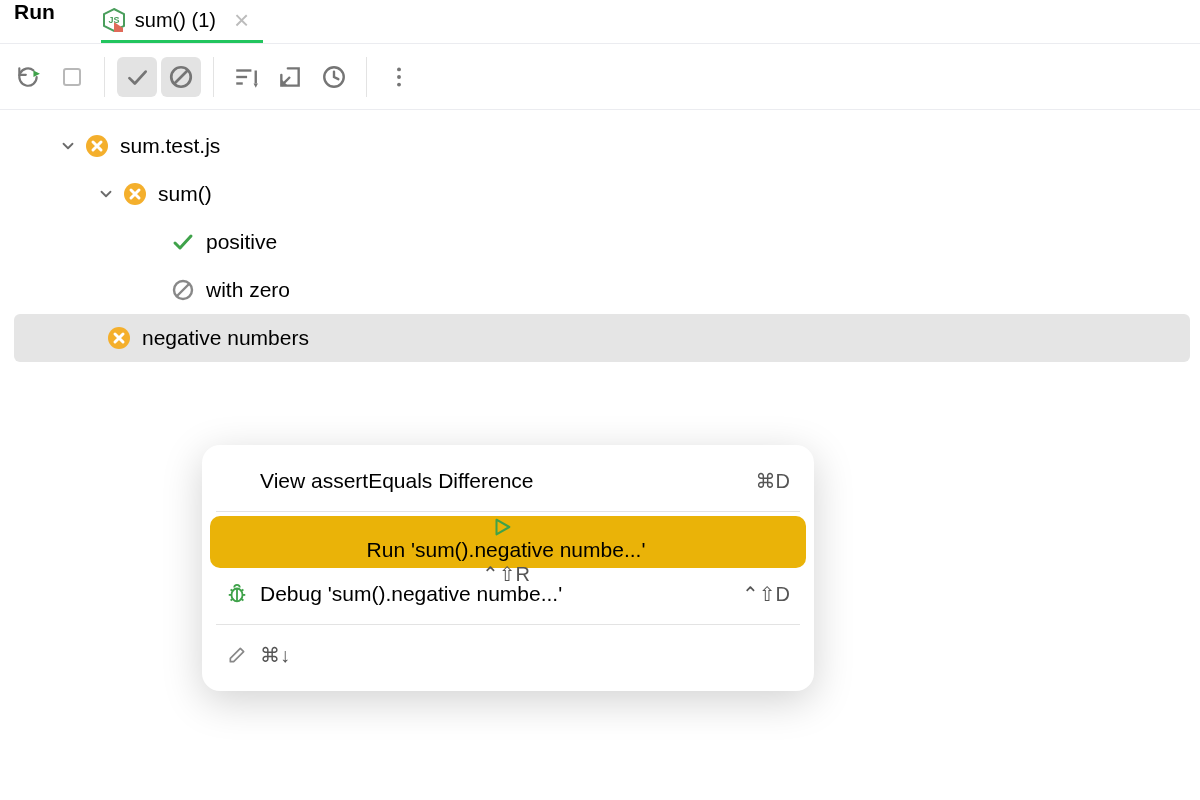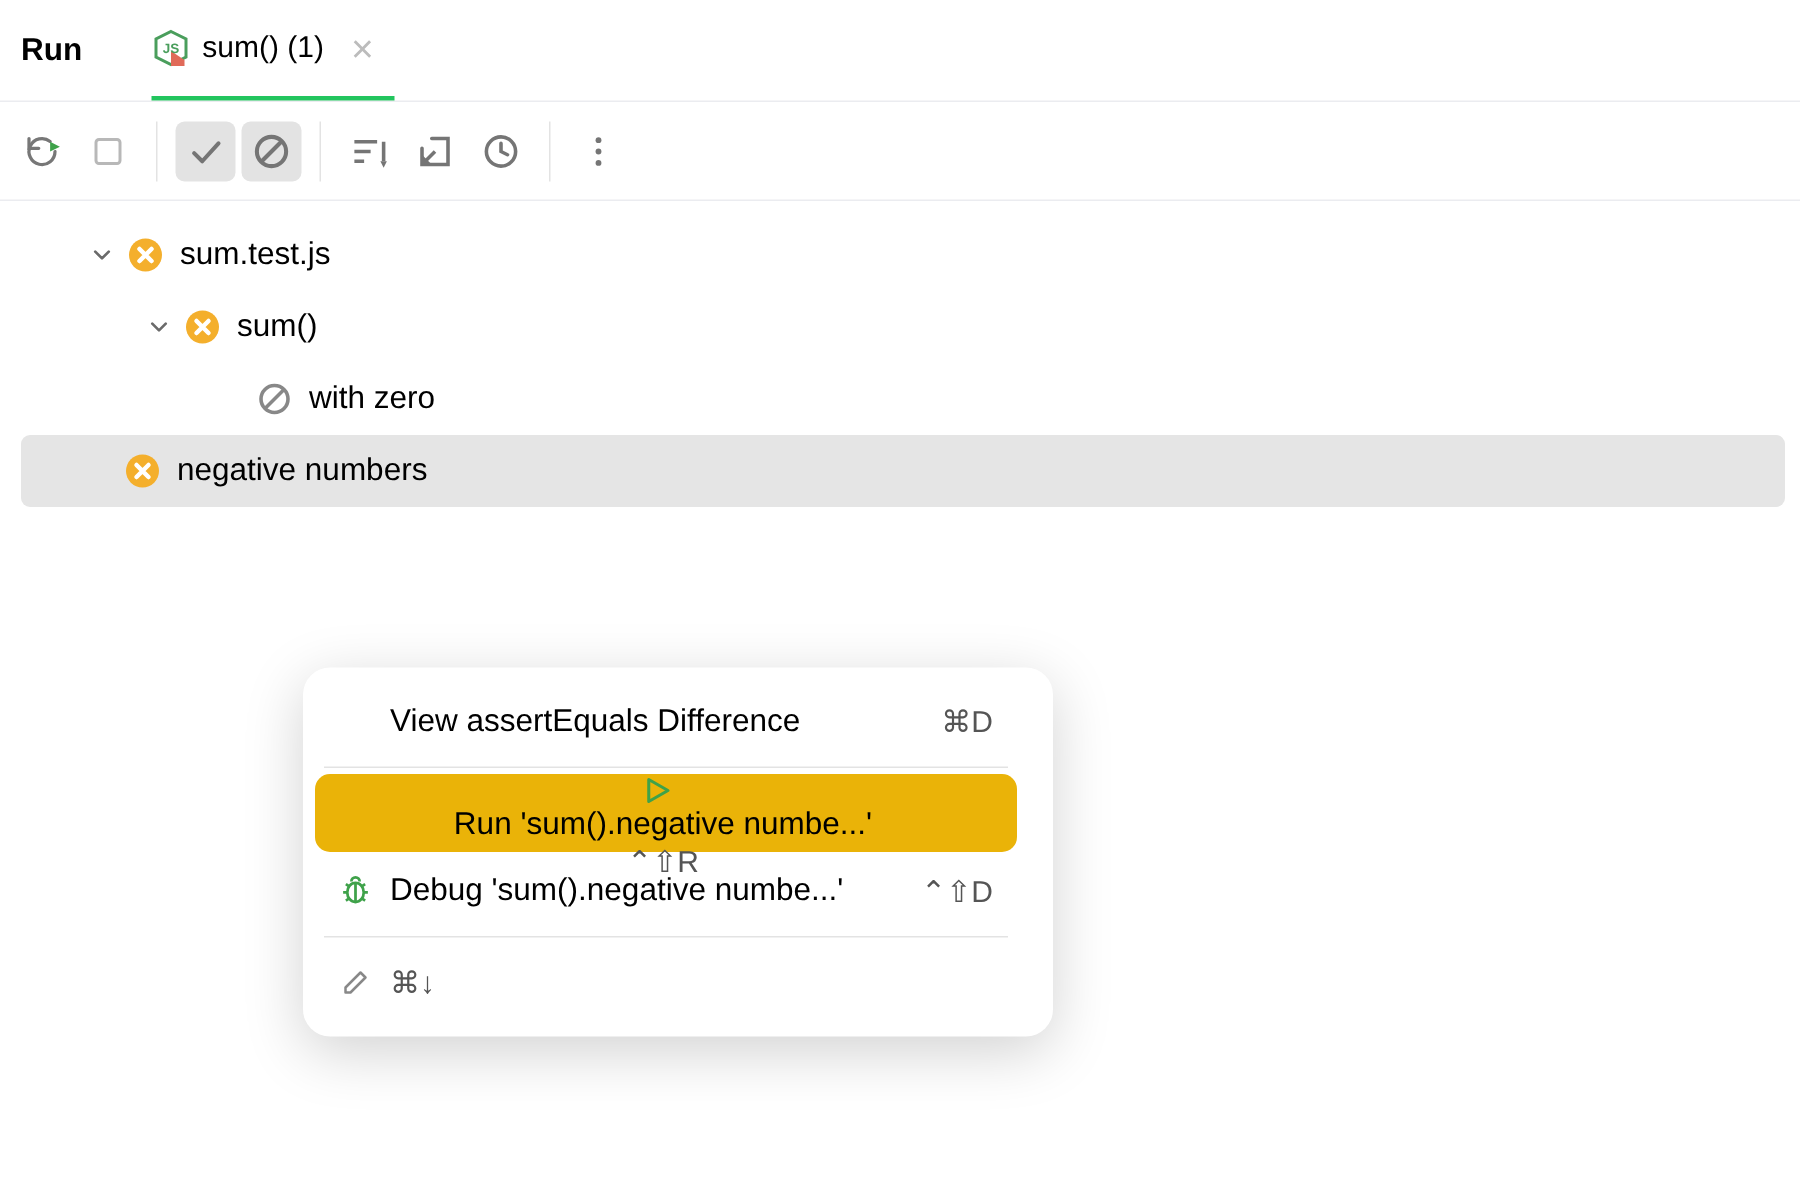--- a/index.html
+++ b/index.html
@@ -10,22 +10,21 @@
     background: #fff;
     width: 1200px;
     height: 800px;
     overflow: hidden;
     position: relative;
   }
 
   
   .tabbar {
     display: flex;
-    align-items: center;
-    height: 68px;
+    height: 44px;
     border-bottom: 1px solid #ebecf0;
     padding-left: 14px;
     gap: 46px;
   }
   .tabbar .run-label {
     font-weight: 700;
     font-size: 21px;
     color: #000;
   }
   .tab {
@@ -91,35 +90,35 @@
     font-size: 21px;
     color: #000;
     padding-left: 0;
     white-space: nowrap;
   }
   .row.selected { background: #e5e5e5; border-radius: 6px; margin: 0 10px 0 14px; }
   .ind0 { padding-left: 18px; }
   .ind1 { padding-left: 56px; }
   .ind2 { padding-left: 94px; }
   .ind3 { padding-left: 170px; }
-  .row.selected.ind3 { padding-left: 68px; }
+  .row.selected.ind3 { padding-left: 92px; }
   .chev { width: 24px; height:24px; display:inline-flex; align-items:center; justify-content:center; margin-right: 4px;}
   .stat { width: 26px; height:26px; display:inline-flex; align-items:center; justify-content:center; margin-right:10px; }
   .row .label { }
 
   
   .menu {
     position: absolute;
     left: 202px;
     top: 445px;
-    width: 500px;
+    width: 612px;
     background: #fff;
     border-radius: 18px;
     box-shadow: 0 10px 40px rgba(0,0,0,0.18);
-    padding: 10px 16px 10px 0;
+    padding: 10px 0 10px 0;
   }
   .menu .item {
     display: flex;
     align-items: center;
     height: 52px;
     padding: 0 16px 0 12px;
     margin: 0 8px;
     border-radius: 10px;
     font-size: 21px;
     cursor: pointer;
@@ -234,20 +233,28 @@
     </span>
     <span class="stat">
       <svg width="24" height="24" viewBox="0 0 24 24">
           <circle cx="12" cy="12" r="11" fill="#f4af2c"></circle>
           <path d="M8 8 L16 16 M16 8 L8 16" stroke="#fff" stroke-width="3" stroke-linecap="round"></path>
         </svg>
     </span>
     <span class="label">sum()</span>
   </div>
 
+  <div class="row ind3">
+    <span class="stat">
+      <svg width="24" height="24" viewBox="0 0 24 24">
+          <path d="M4 13 L9 18 L20 6" fill="none" stroke="#3fa24a" stroke-width="3" stroke-linecap="round" stroke-linejoin="round"></path>
+        </svg>
+    </span>
+    <span class="label">positive</span>
+  </div>
 
   <div class="row ind3">
     <span class="stat">
       <svg width="24" height="24" viewBox="0 0 24 24">
           <circle cx="12" cy="12" r="9" fill="none" stroke="#888" stroke-width="2.4"></circle>
           <line x1="6" y1="18" x2="18" y2="6" stroke="#888" stroke-width="2.4"></line>
         </svg>
     </span>
     <span class="label">with zero</span>
   </div>

